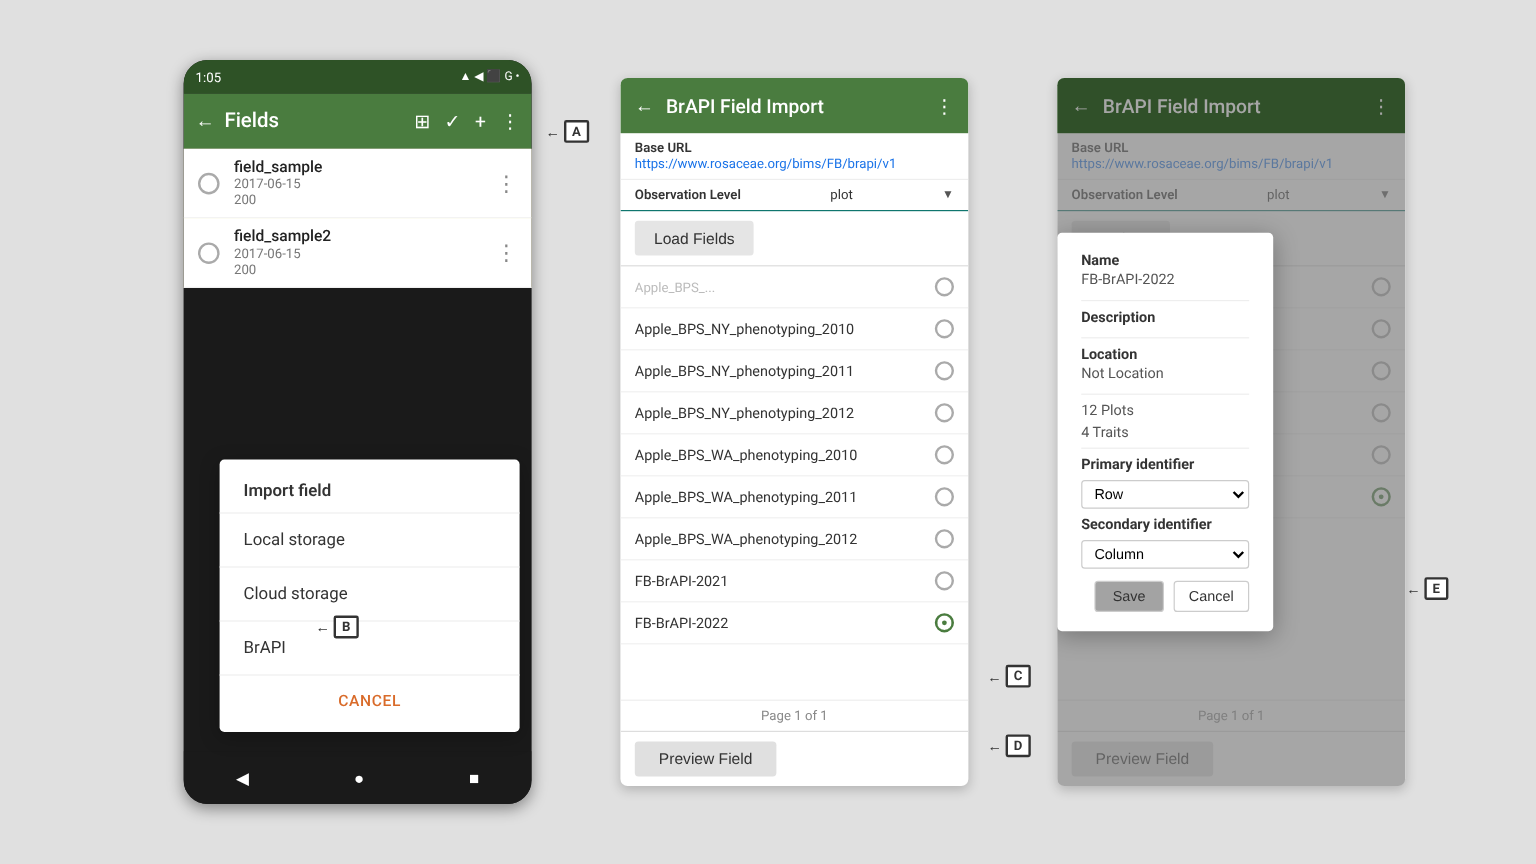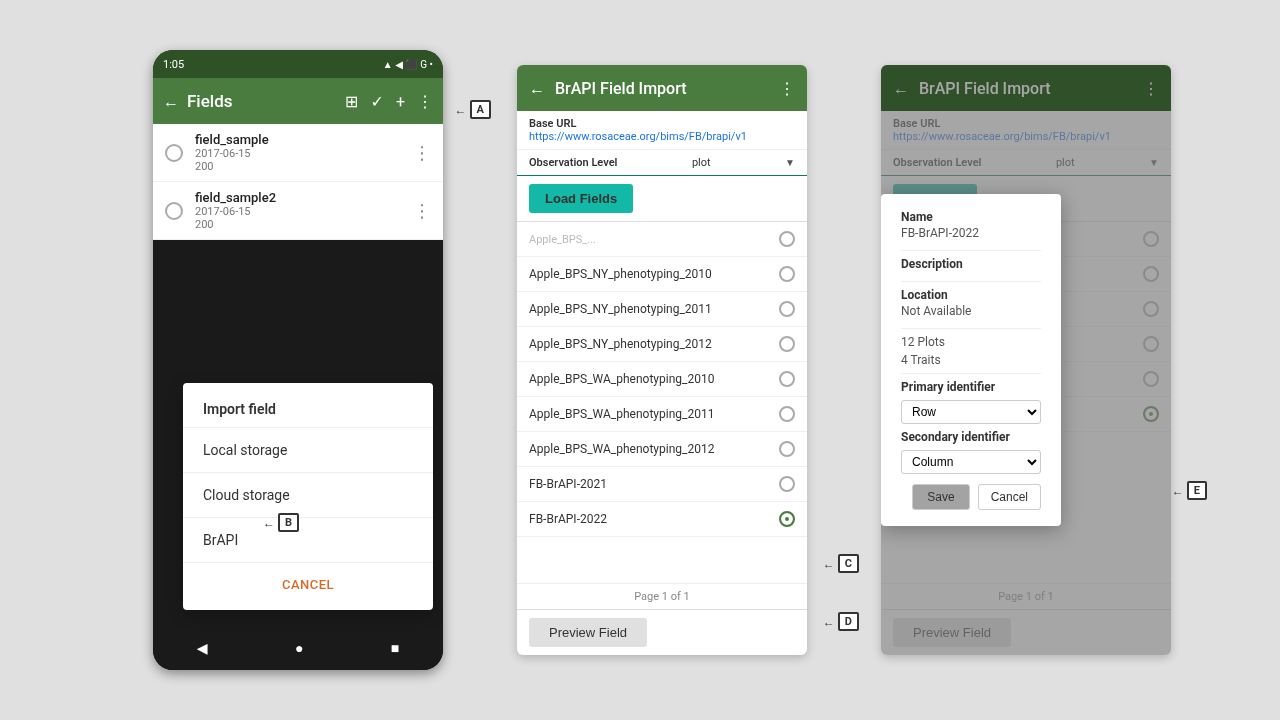--- a/index.html
+++ b/index.html
@@ -224,28 +224,28 @@
 
     .obs-label { font-weight: 600; color: #333; }
     .obs-value { color: #333; }
 
     .load-btn-container {
       padding: 8px 12px;
       border-bottom: 1px solid #ddd;
     }
 
     .load-btn {
-      background: #14b8a6;
+      background: #e5e5e5;
       border: none;
       border-radius: 3px;
       padding: 7px 16px;
       font-size: 13px;
       color: #333;
       cursor: pointer;
-      font-weight: 700;
+      font-weight: 400;
     }
 
     .field-list {
       flex: 1;
       overflow-y: auto;
     }
 
     .field-list-item {
       display: flex;
       align-items: center;
@@ -691,21 +691,21 @@
 
       <div class="dialog-overlay">
         <div class="dialog-box">
           <div class="dialog-field-label">Name</div>
           <div class="dialog-field-value">FB-BrAPI-2022</div>
           <hr class="dialog-divider">
           <div class="dialog-field-label">Description</div>
           <div class="dialog-field-value"></div>
           <hr class="dialog-divider">
           <div class="dialog-field-label">Location</div>
-          <div class="dialog-field-value">Not Available</div>
+          <div class="dialog-field-value">Not Location</div>
           <hr class="dialog-divider">
           <div class="dialog-row">
             <span>12  Plots</span>
           </div>
           <div class="dialog-row">
             <span>4  Traits</span>
           </div>
           <hr class="dialog-divider">
           <div class="dialog-field-label">Primary identifier</div>
           <div class="dialog-select-row">

